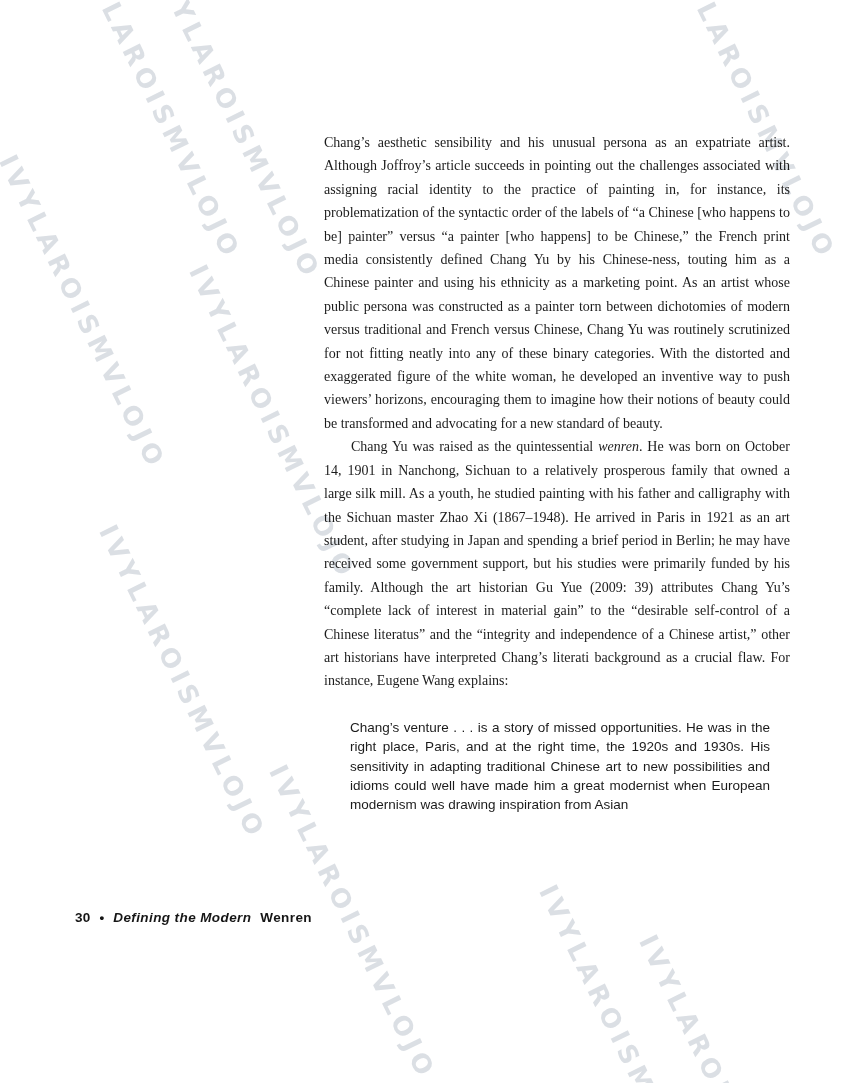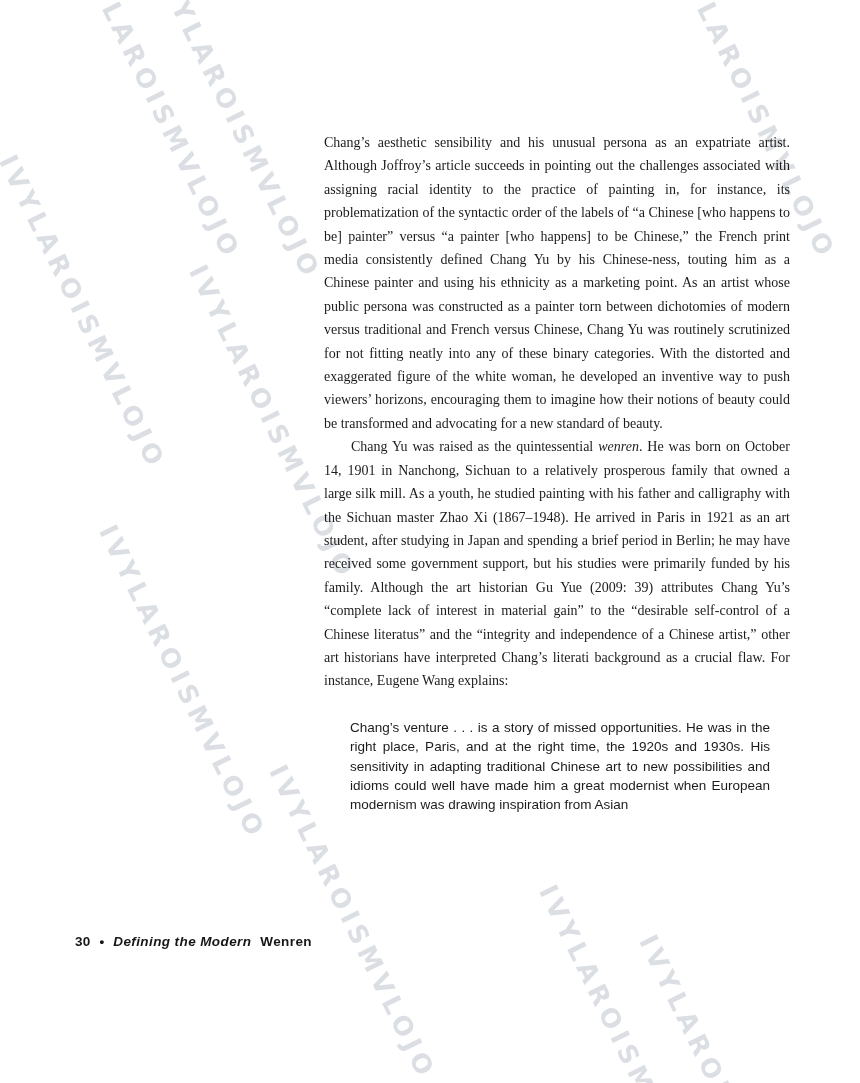--- a/index.html
+++ b/index.html
@@ -46,21 +46,21 @@
   .para em { font-style: italic; }
   .quote {
     margin: 25px 20px 0 26px;
     font-size: 13.5px;
     line-height: 19.4px;
     text-align: justify;
   }
   .footer {
     position: absolute;
     left: 75px;
-    top: 934px;
+    top: 910px;
     z-index: 1;
     font-size: 13.5px;
     font-weight: 700;
     letter-spacing: 0.2px;
     color: #161616;
     white-space: nowrap;
   }
   .footer .sep { margin: 0 5px; }
   .footer .title-italic { font-style: italic; margin-right: 5px; letter-spacing: 0.4px; }
   .footer .title-term { letter-spacing: 0.4px; }

